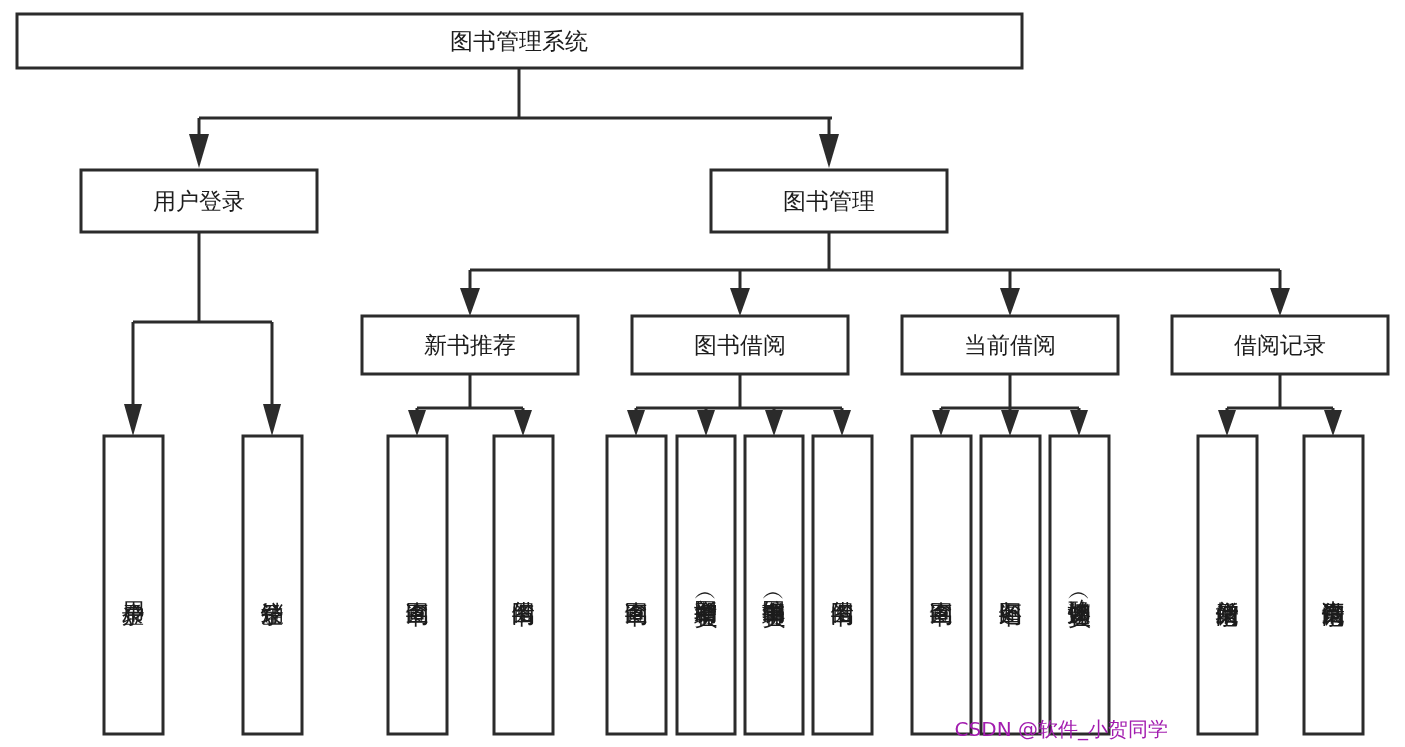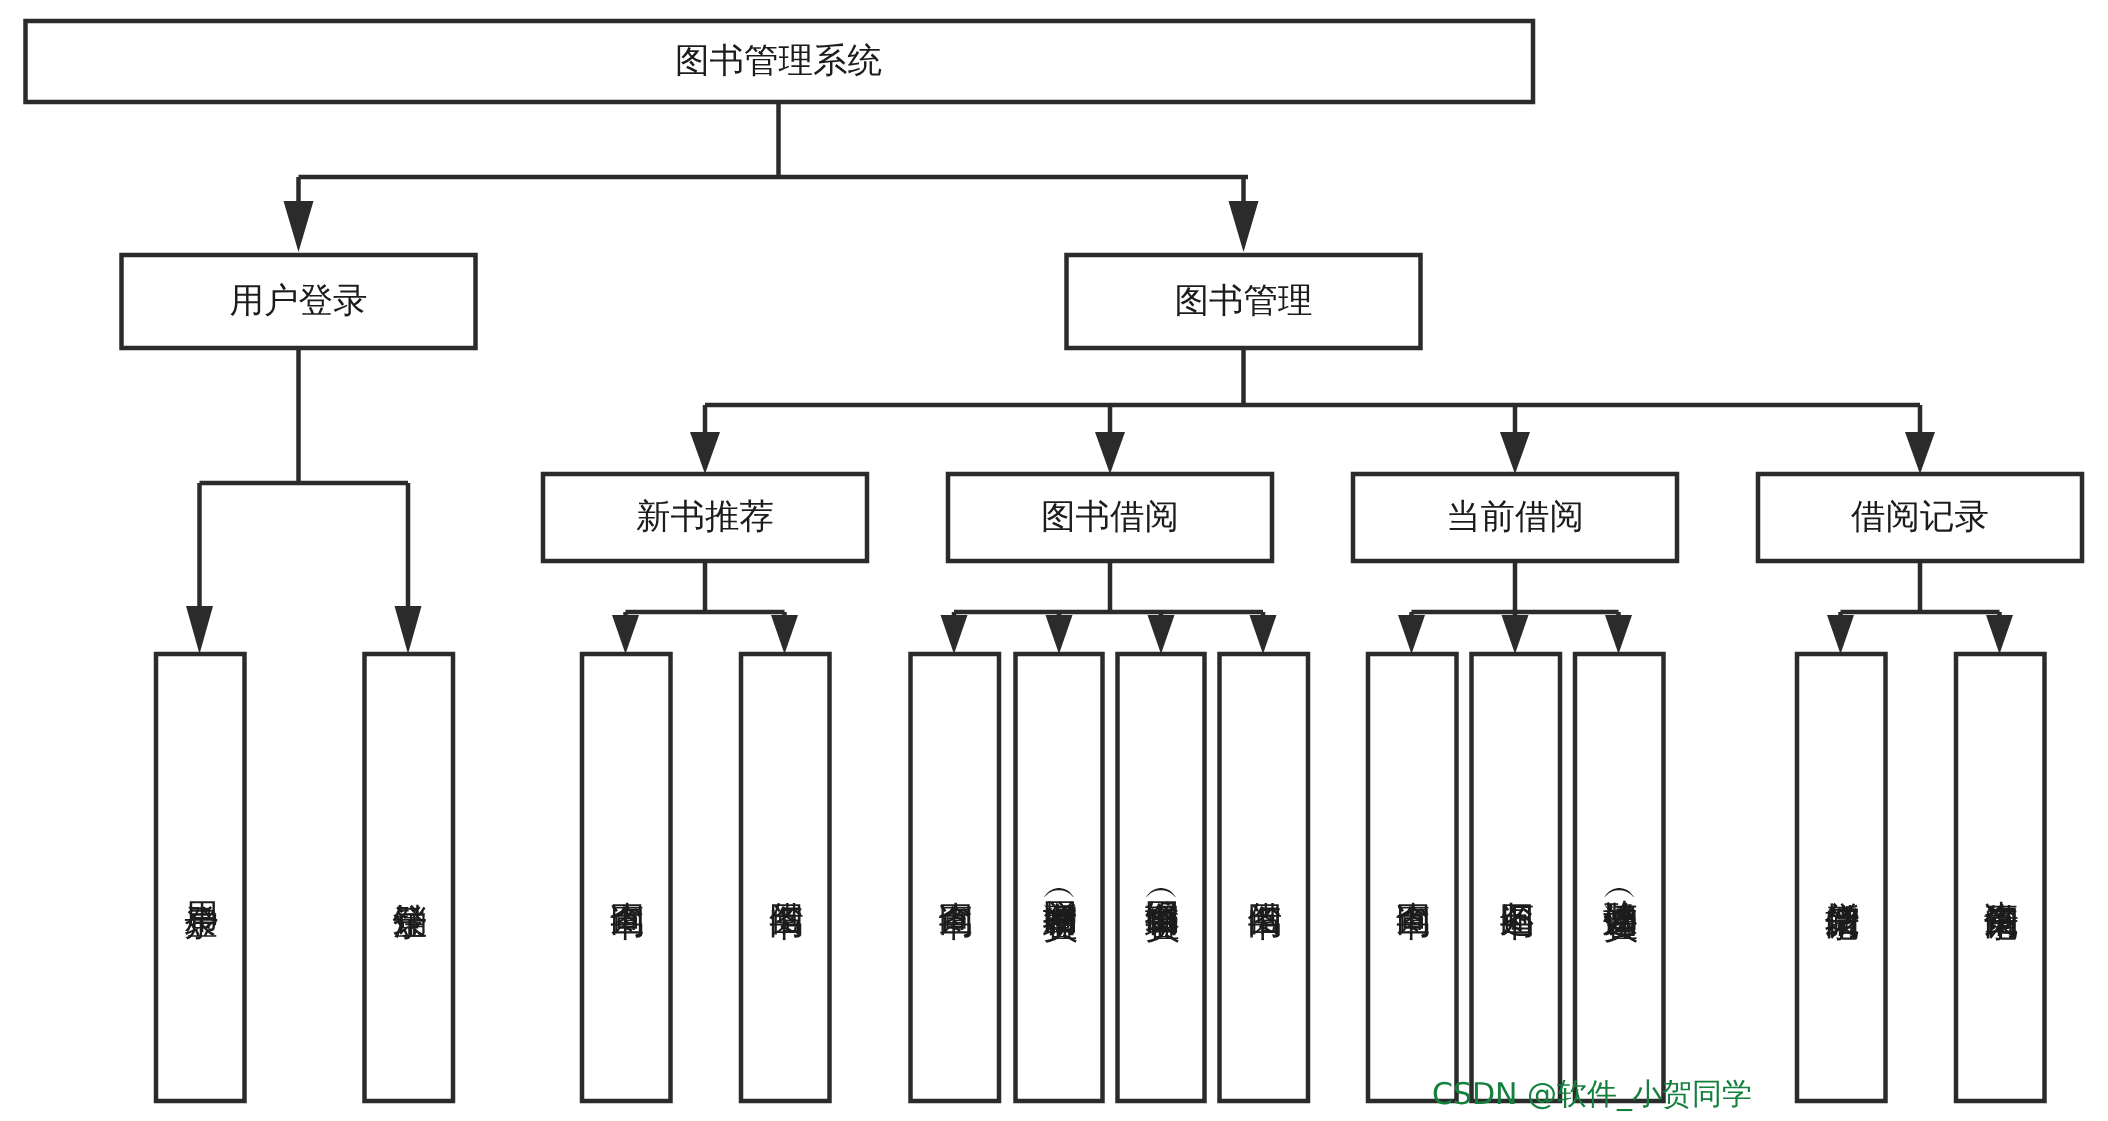--- a/index.html
+++ b/index.html
@@ -243,15 +243,15 @@
   <div class="vlabel" style="left:745px; top:436px; width:58px; height:298px;">编辑图书（管理员）</div>
   <div class="vlabel" style="left:813px; top:436px; width:59px; height:298px;">借阅图书</div>
 
   <div class="vlabel" style="left:912px; top:436px; width:59px; height:298px;">查询图书</div>
   <div class="vlabel" style="left:981px; top:436px; width:59px; height:298px;">归还图书</div>
   <div class="vlabel" style="left:1050px; top:436px; width:59px; height:298px;">确认归还（管理员）</div>
 
   <div class="vlabel" style="left:1198px; top:436px; width:59px; height:298px;">新增借阅记录</div>
   <div class="vlabel" style="left:1304px; top:436px; width:59px; height:298px;">查询借阅记录</div>
 
-  <div style="position:absolute; right:8px; bottom:4px; font-size:20px; color:#15803d; font-family:'DejaVu Sans','Liberation Sans',sans-serif; white-space:nowrap;">CSDN @软件_小贺同学</div>
+  <div style="position:absolute; right:8px; bottom:4px; font-size:20px; color:#a21caf; font-family:'DejaVu Sans','Liberation Sans',sans-serif; white-space:nowrap;">CSDN @软件_小贺同学</div>
 
 </div>
 
 </body></html>

